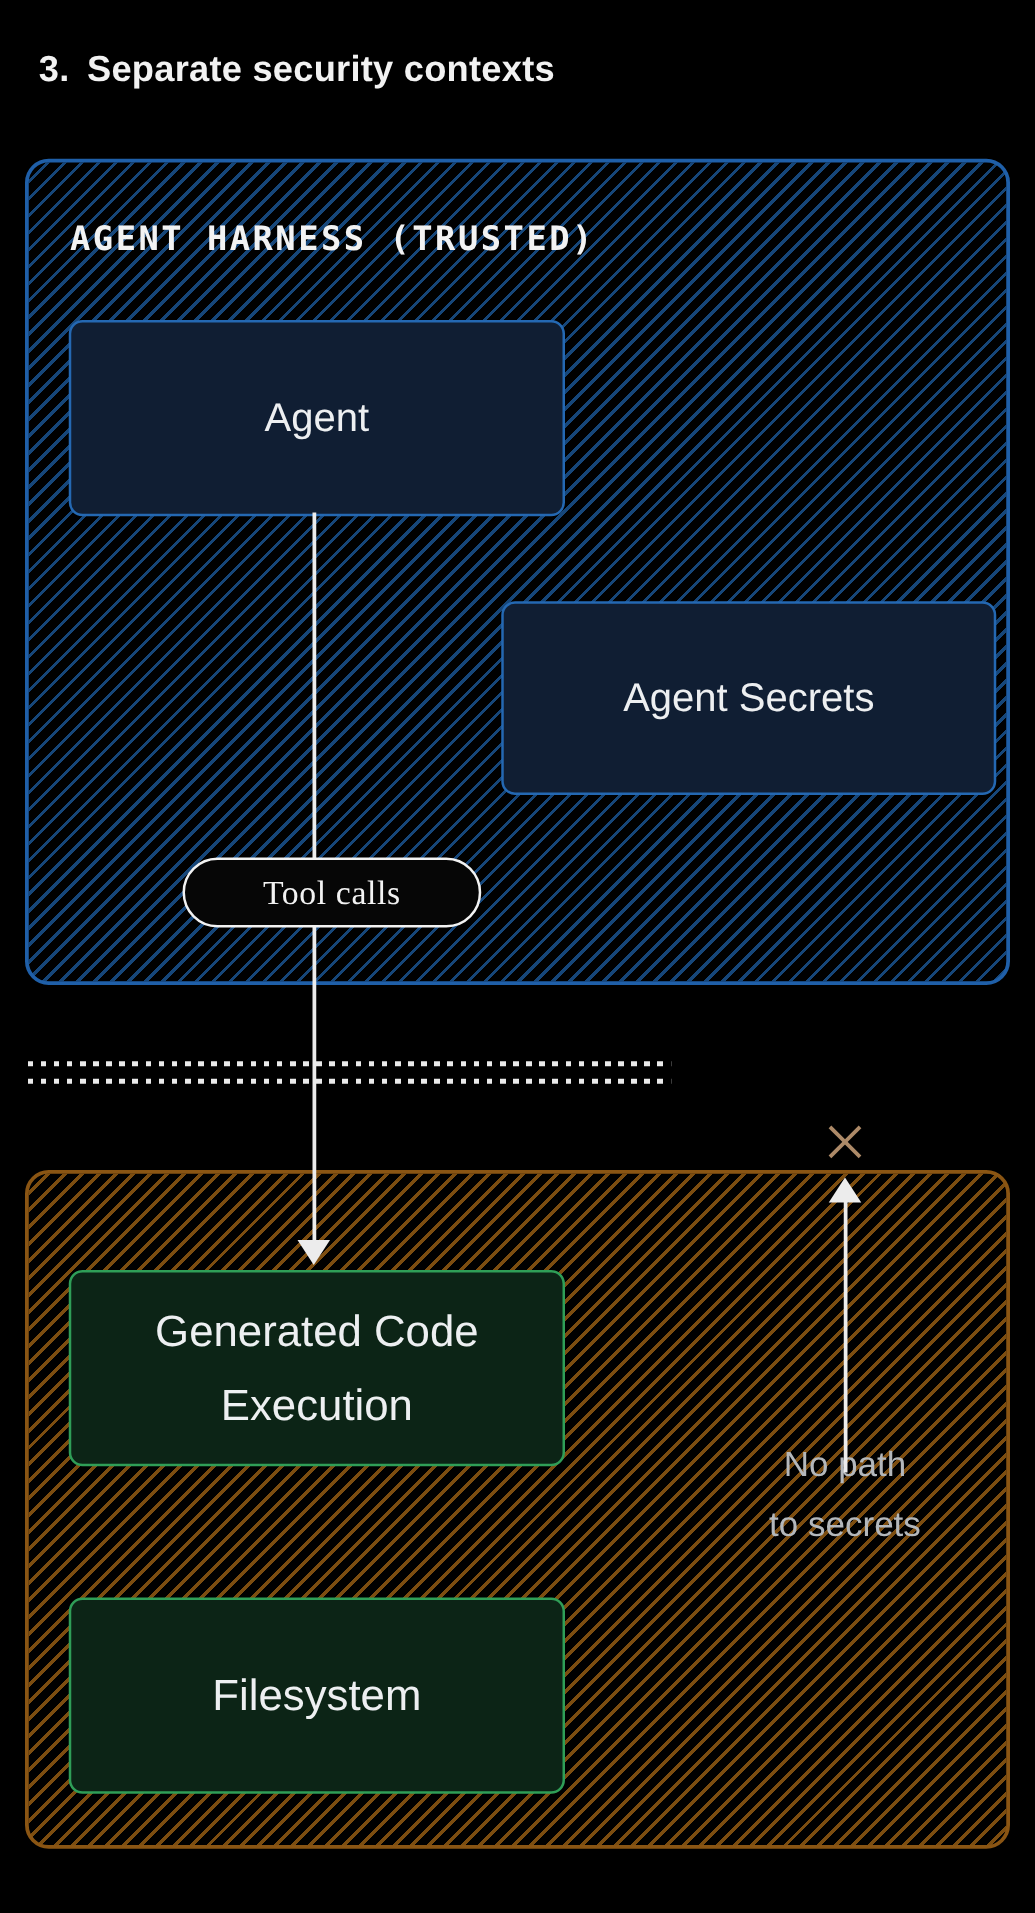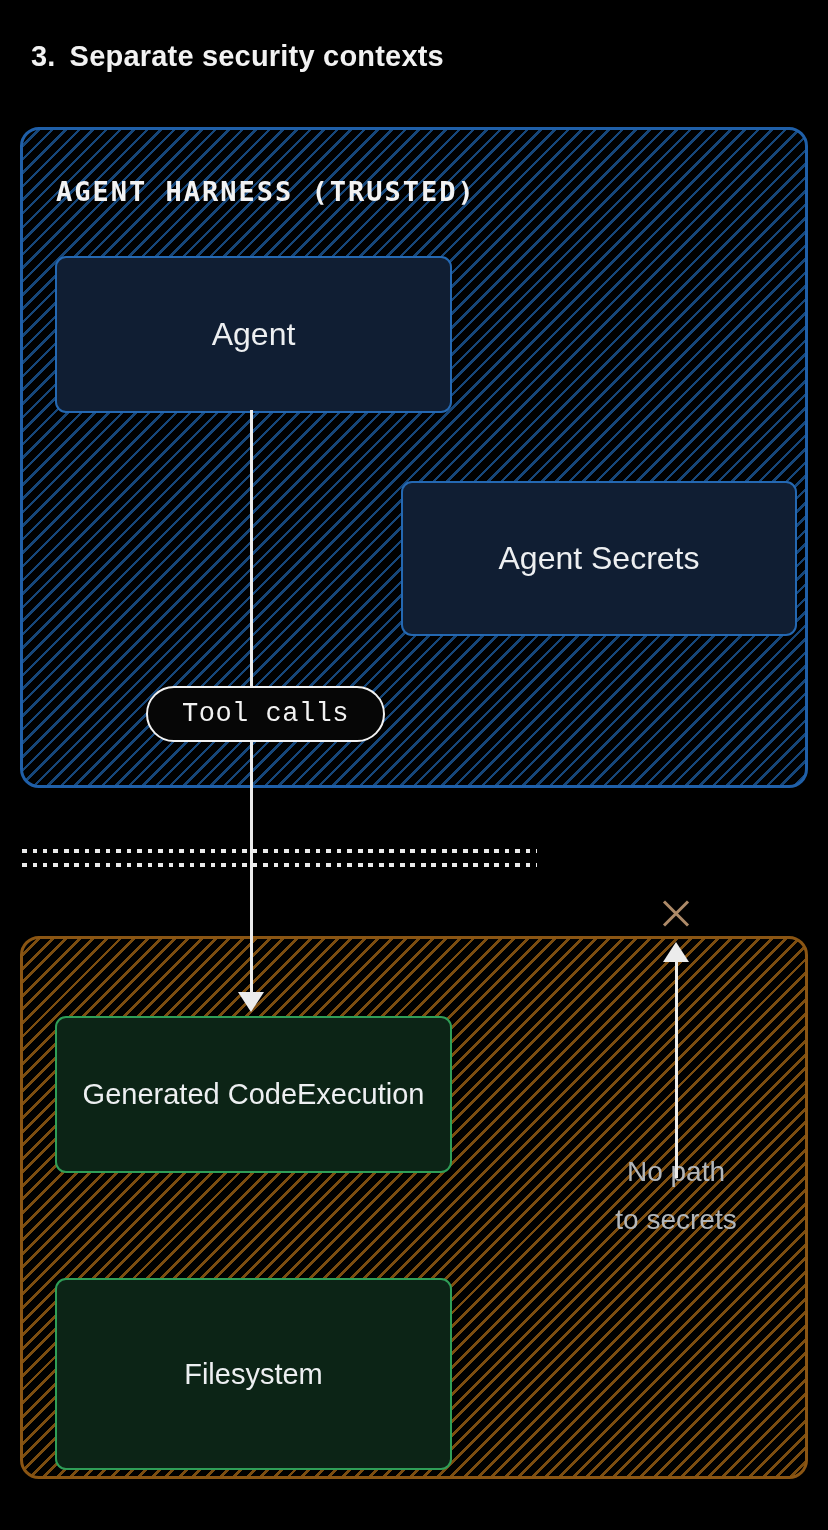--- a/index.html
+++ b/index.html
@@ -78,44 +78,44 @@
     color: var(--box_text, #edeff1);
   }
   .node-navy {
     background: var(--navy_box_bg, #101e33);
     border: 2.5px solid var(--navy_box_border, #2468b2);
     font-size: 32px;
   }
   .node-green {
     background: var(--green_box_bg, #0c2416);
     border: 2.5px solid var(--green_box_border, #2f9e57);
-    font-size: 29px;
+    font-size: 35px;
     line-height: 59px;
-    flex-direction: row;
+    flex-direction: column;
   }
   .node-agent        { left: 32px;  top: 126px; width: 397px; height: 157px; }
   .node-secrets      { left: 358px; top: 351px; width: 396px; height: 155px; margin-left: 20px; }
   .node-gencode      { left: 32px;  top: 77px;  width: 397px; height: 157px; }
-  .node-filesystem   { left: 32px;  top: 339px; width: 397px; height: 192px; }
+  .node-filesystem   { left: 32px;  top: 339px; width: 397px; height: 157px; }
 
   
   .pill {
     position: absolute;
     left: 123px;
     top: 556px;
     width: 239px;
     height: 56px;
     z-index: 3;
     display: flex;
     align-items: center;
     justify-content: center;
     border: 2.5px solid var(--pill_border, #f2f2f2);
     border-radius: 28px;
     background: var(--pill_bg, #060606);
-    font-family: Liberation Mono, monospace;
+    font-family: Liberation Serif, serif;
     font-size: 27px;
     letter-spacing: 0.5px;
     color: var(--title_text, #f2f2f2);
     white-space: nowrap;
   }
 
   
   .boundary-dashes {
     position: absolute;
     left: 22px;

